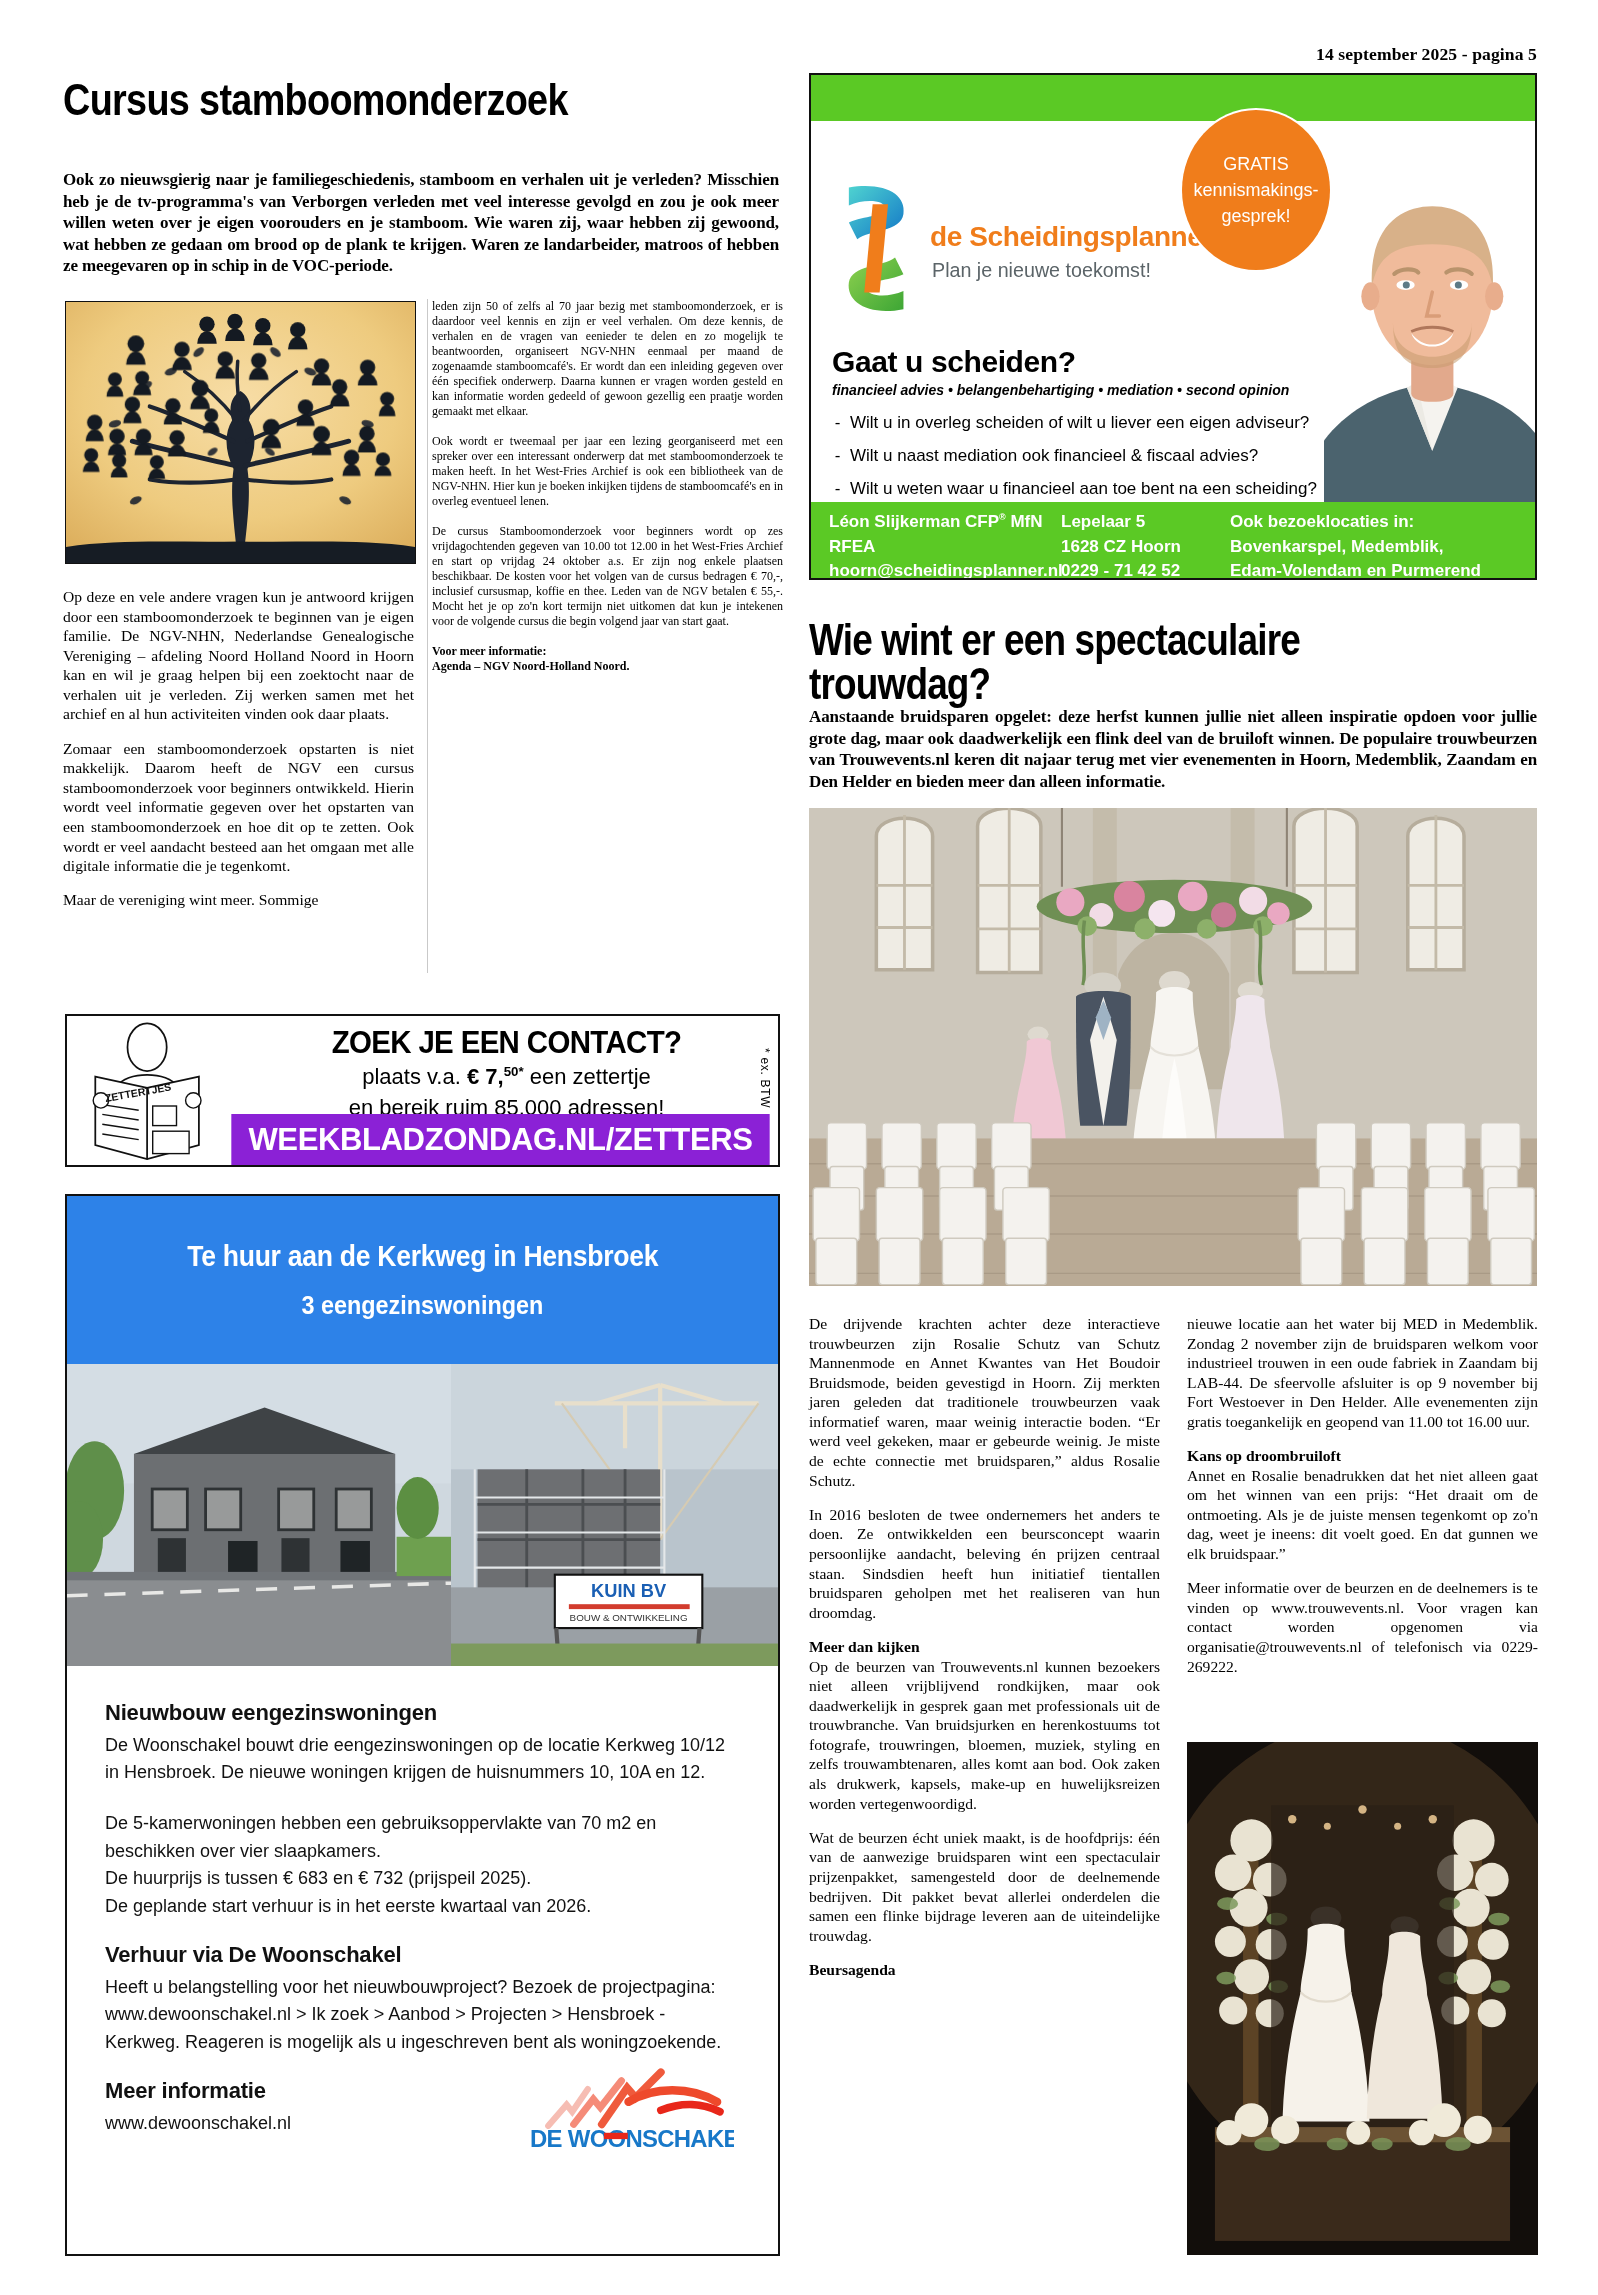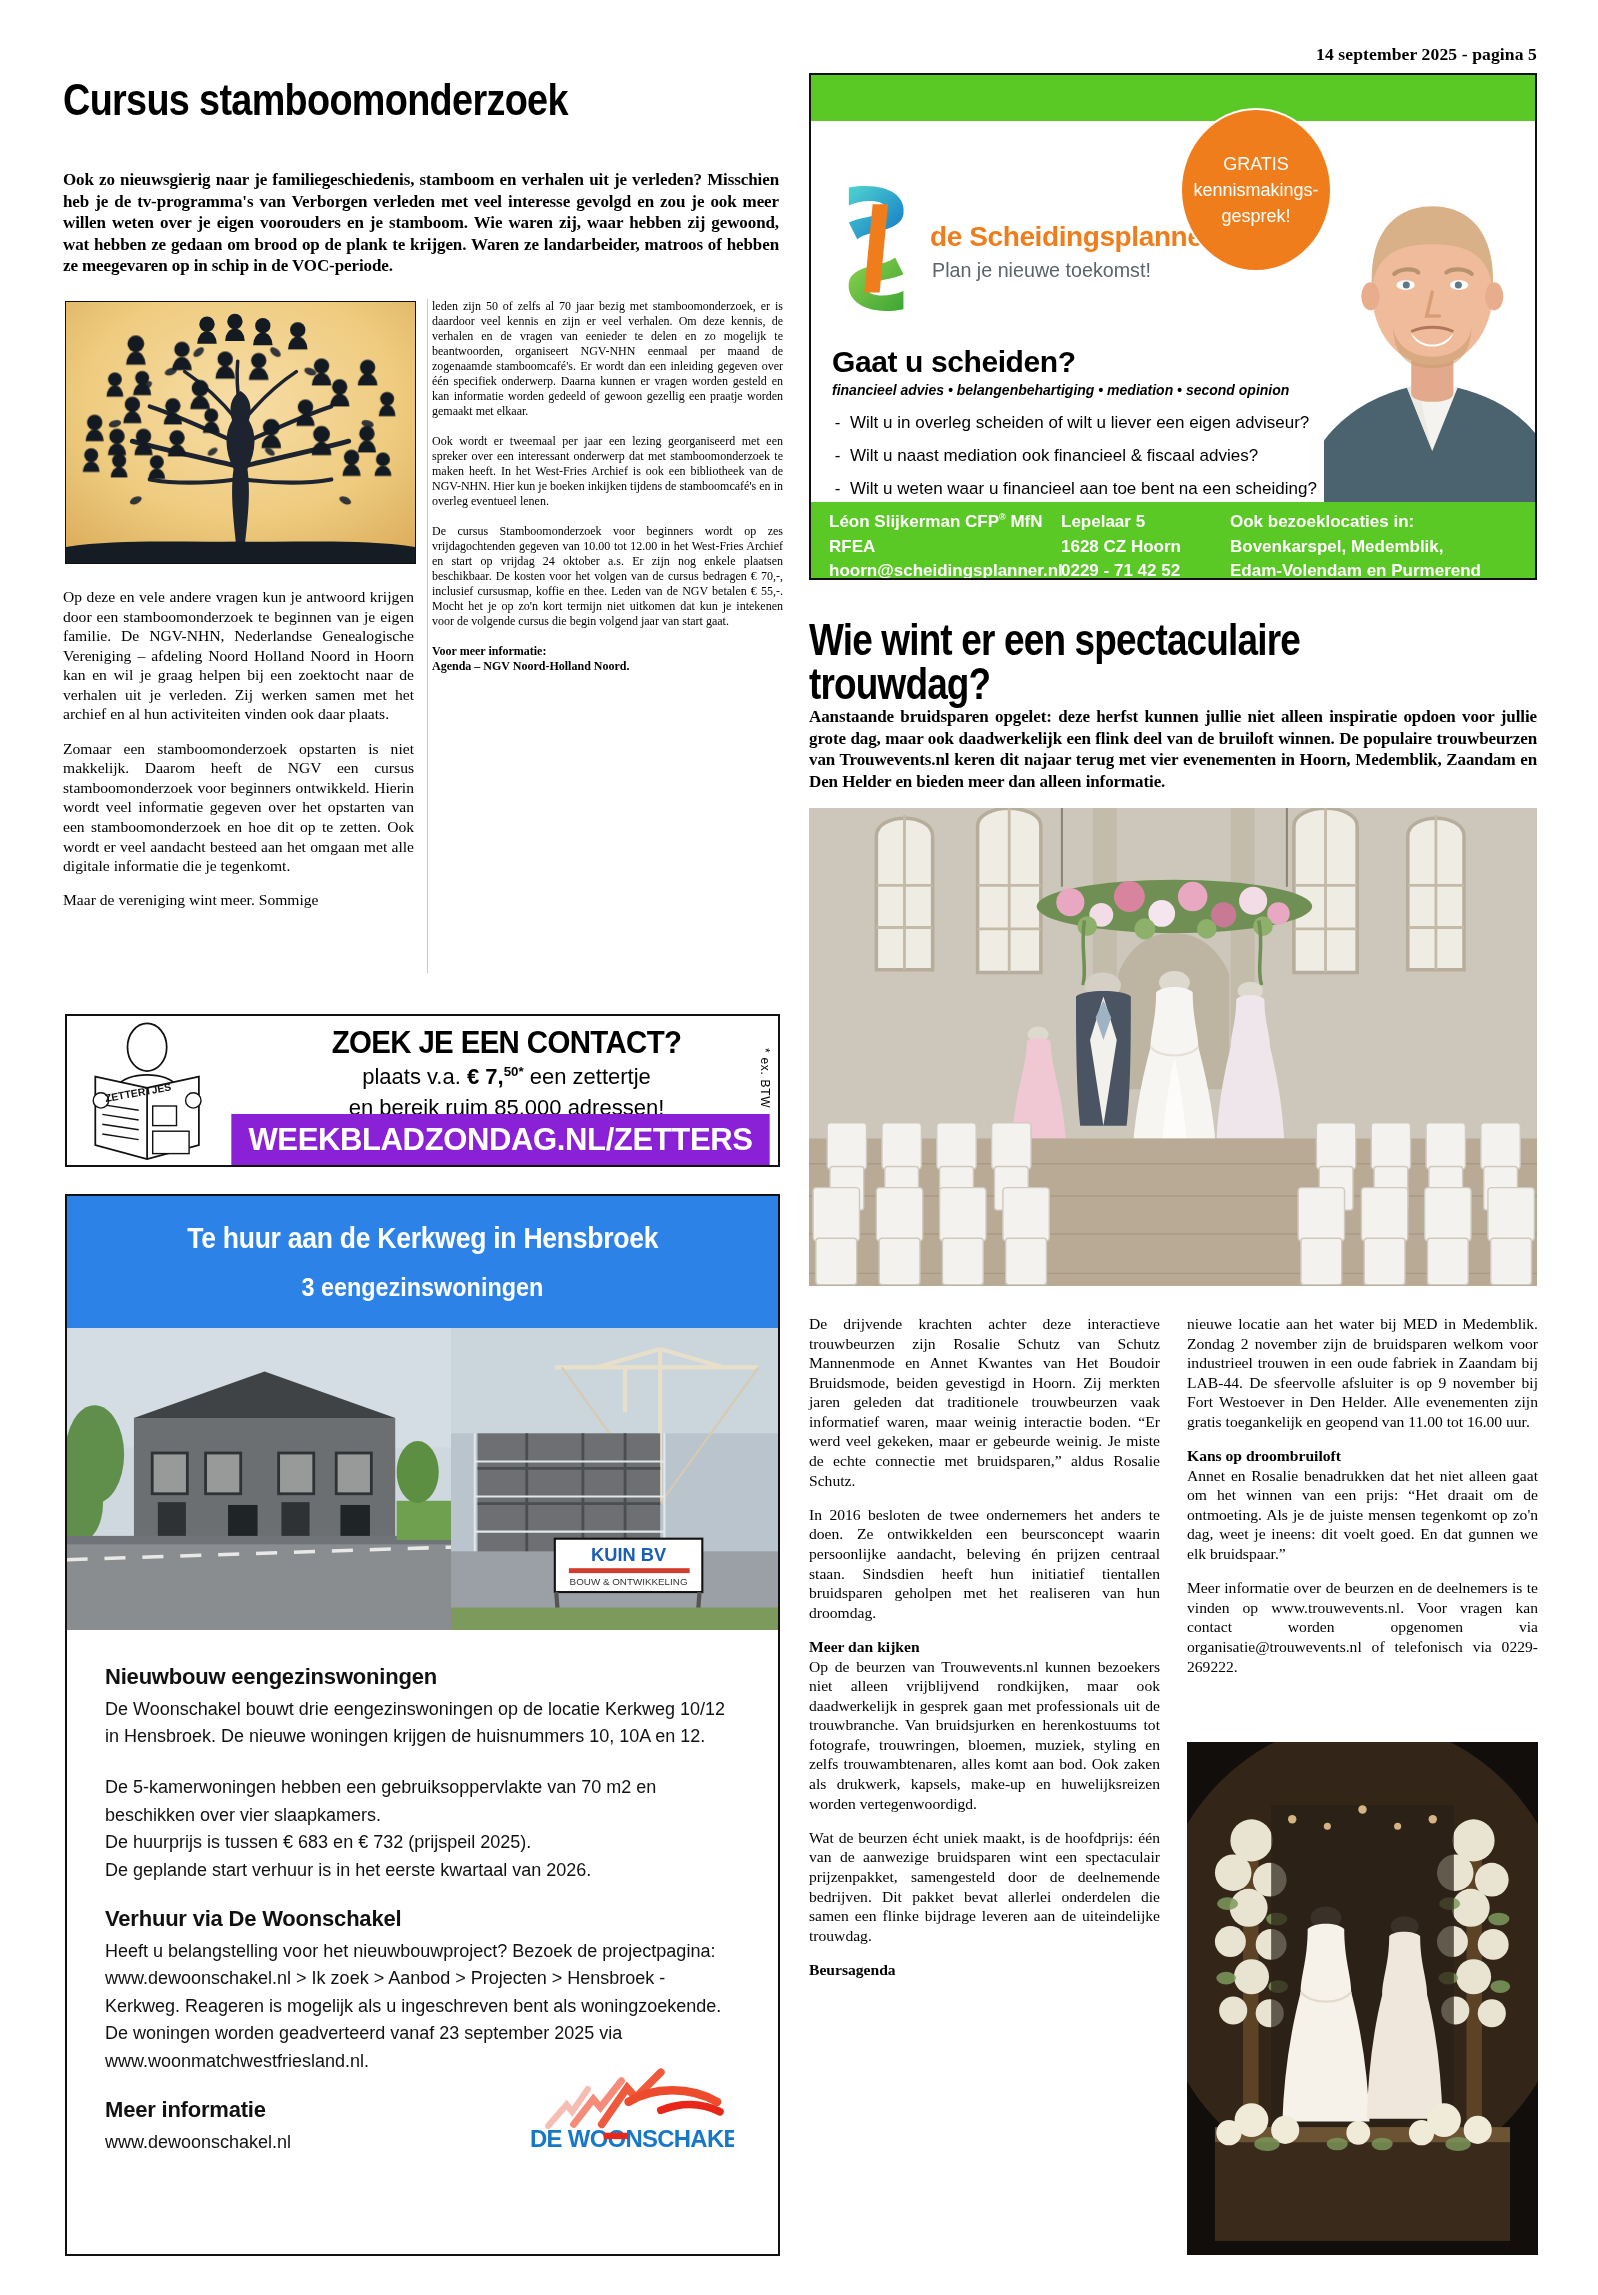--- a/index.html
+++ b/index.html
@@ -106,21 +106,21 @@
     font-size: 32px; letter-spacing: -0.4px;
     transform: scaleX(.97); transform-origin: center;
   }
 
   
   .ad-woon {
     position: absolute; left: 65px; top: 1194px; width: 715px; height: 1062px;
     border: 2.1px solid #111; background: #fff; overflow: hidden;
   }
   .woon-head {
-    height: 132px; background: #2D82E8; color: #fff;
+    height: 168px; background: #2D82E8; color: #fff;
     display: flex; flex-direction: column; align-items: center; justify-content: center;
     font-family: "Liberation Sans", sans-serif; font-weight: 700;
   }
   .woon-head .h1 { font-size: 29.5px; transform: scaleX(.9); letter-spacing: -0.3px; }
   .woon-head .h2 { font-size: 26px; margin-top: 17px; transform: scaleX(.9); }
 
   .woon-photos { display: flex; height: 302px; }
   .woon-photos .ph { position: relative; overflow: hidden; }
   .ph-left { width: 54%; }
   .ph-right { width: 46%; }
@@ -546,21 +546,20 @@
     <div class="woon-body">
       <h3>Nieuwbouw eengezinswoningen</h3>
       <p>De Woonschakel bouwt drie eengezinswoningen op de locatie Kerkweg 10/12 in Hensbroek. De nieuwe woningen krijgen de huisnummers 10, 10A en 12.</p>
       <div class="gap"></div>
       <p>De 5-kamerwoningen hebben een gebruiksoppervlakte van 70 m2 en beschikken over vier slaapkamers.</p>
       <p>De huurprijs is tussen € 683 en € 732 (prijspeil 2025).</p>
       <p>De geplande start verhuur is in het eerste kwartaal van 2026.</p>
       <div class="gap-s"></div>
       <h3>Verhuur via De Woonschakel</h3>
       <p>Heeft u belangstelling voor het nieuwbouwproject? Bezoek de projectpagina: www.dewoonschakel.nl &gt; Ik zoek &gt; Aanbod &gt; Projecten &gt; Hensbroek - Kerkweg. Reageren is mogelijk als u ingeschreven bent als woningzoekende.</p>
-      <p>De woningen worden geadverteerd vanaf 23 september 2025 via www.woonmatchwestfriesland.nl.</p>
       <div class="gap-s"></div>
       <h3>Meer informatie</h3>
       <p>www.dewoonschakel.nl</p>
     </div>
 
     <div class="woon-logo">
       <svg viewBox="0 0 300 132">
         <g fill="none" stroke-linecap="round">
           <path d="M36 82 L62 52 L70 62 L92 30" stroke="#f6bdb3" stroke-width="9"></path>
           <path d="M72 80 L100 44 L110 56 L140 18" stroke="#f58b78" stroke-width="10"></path>

